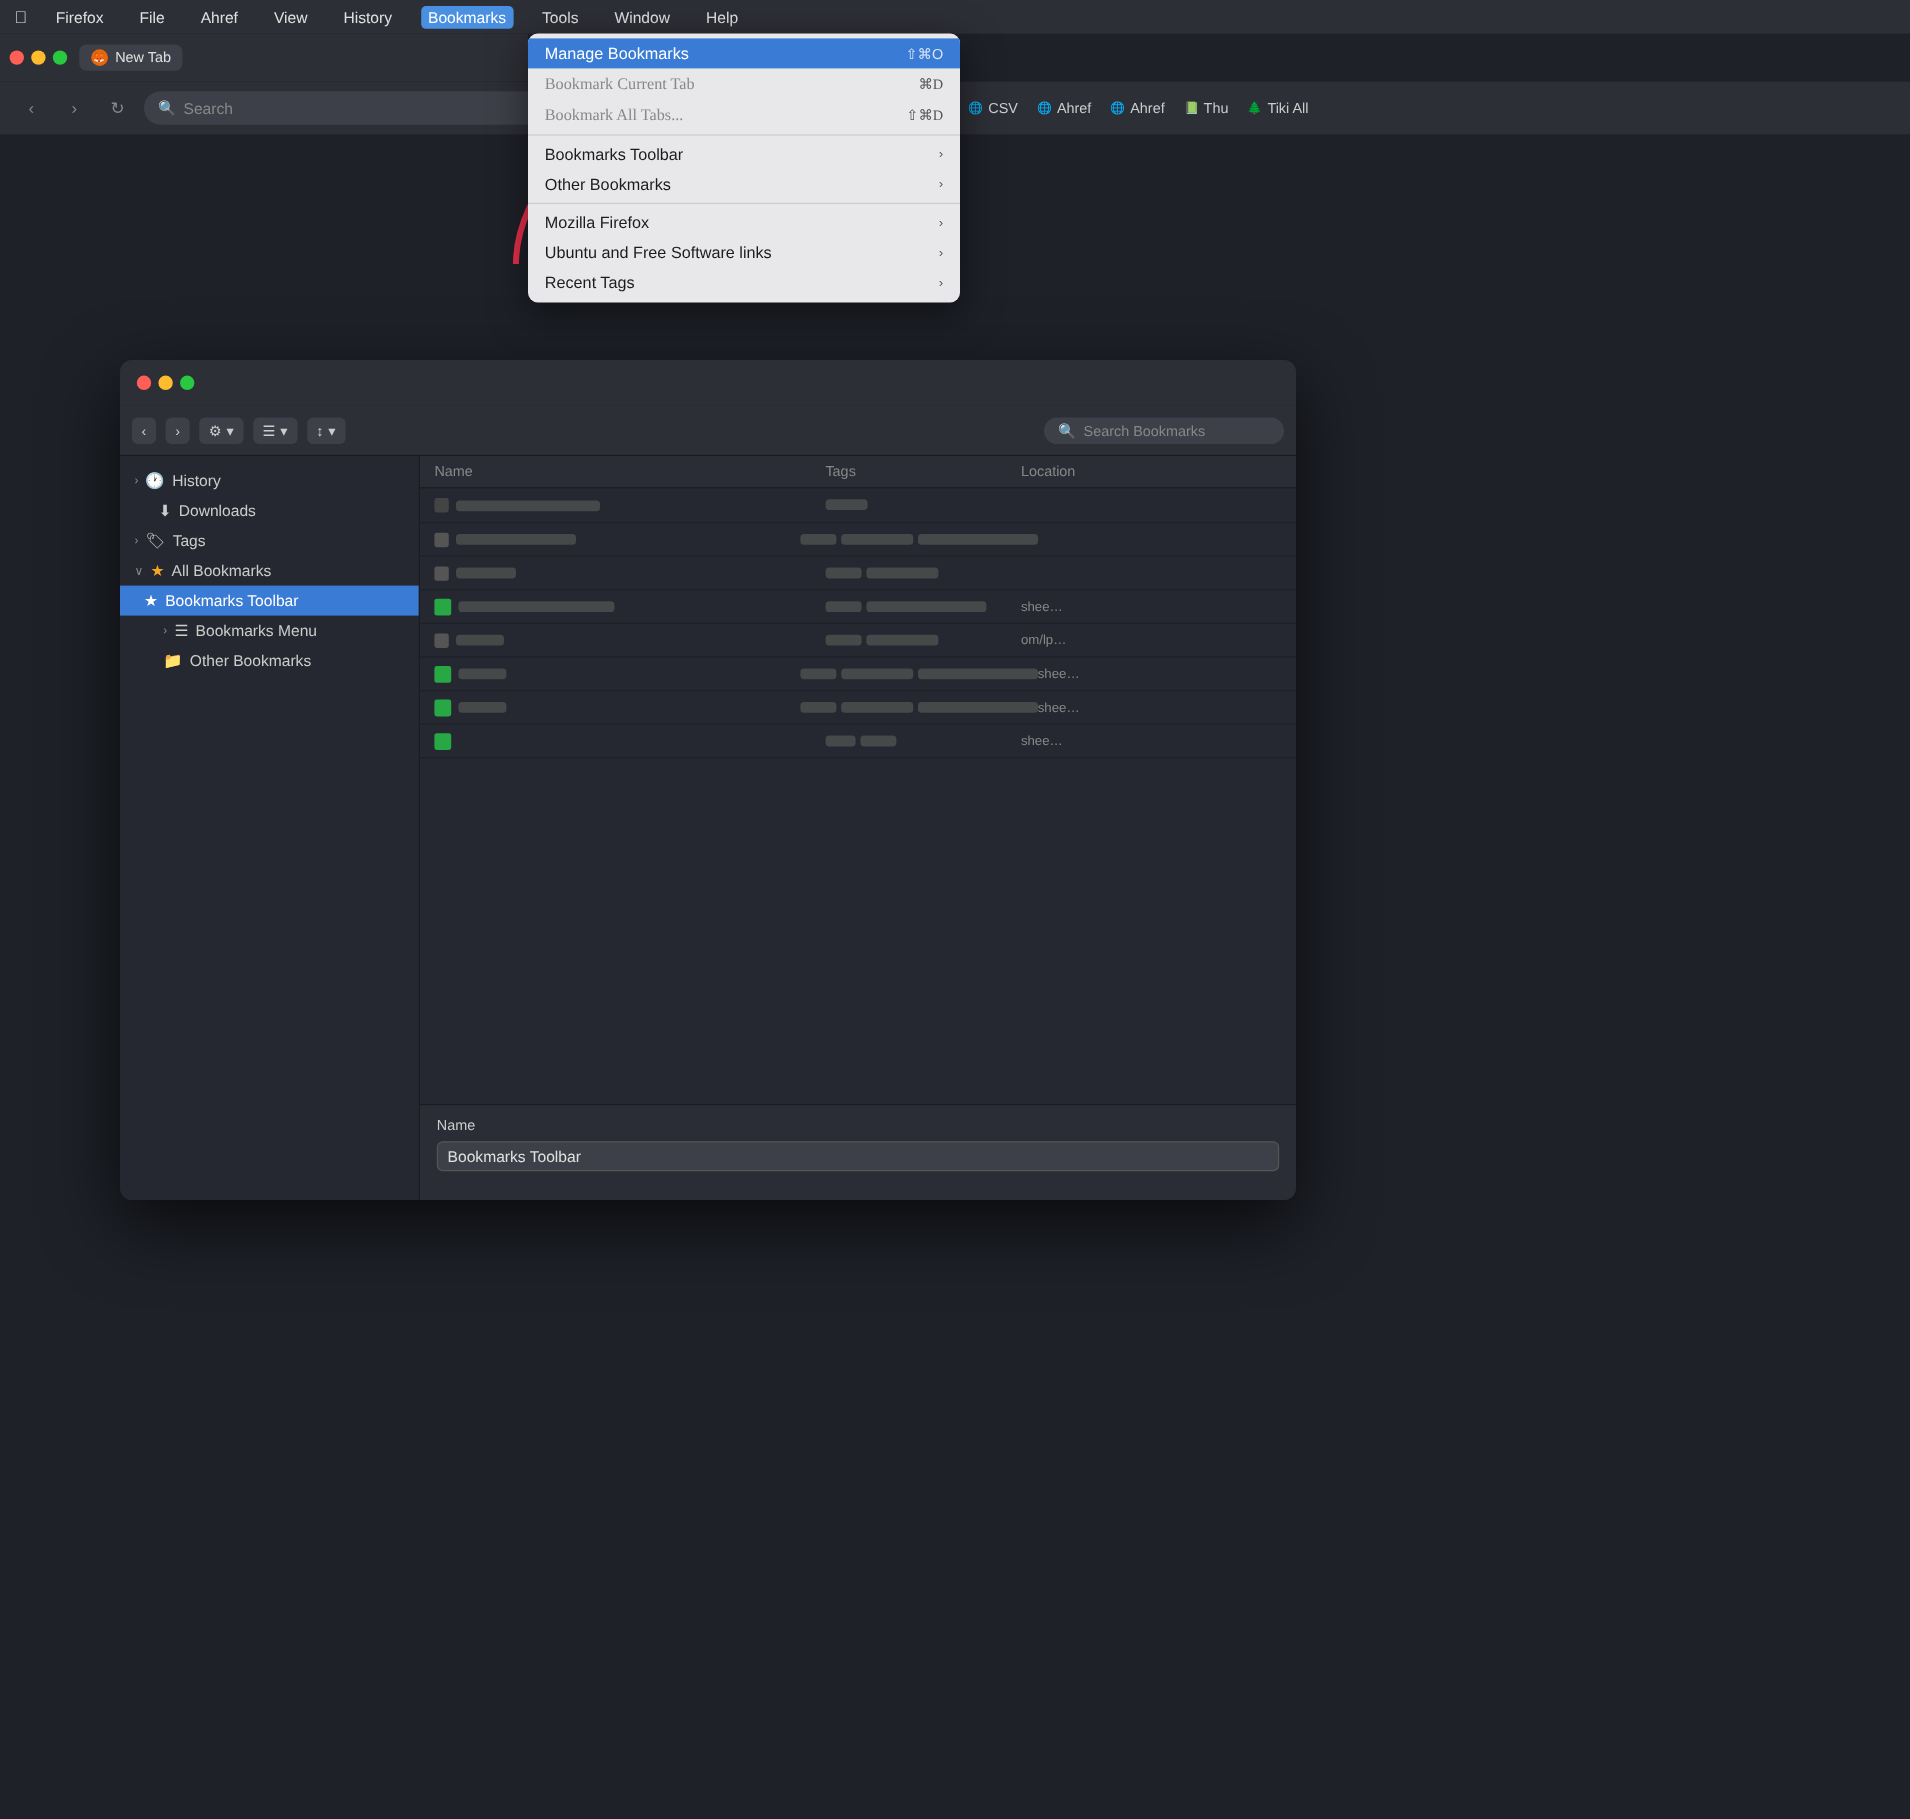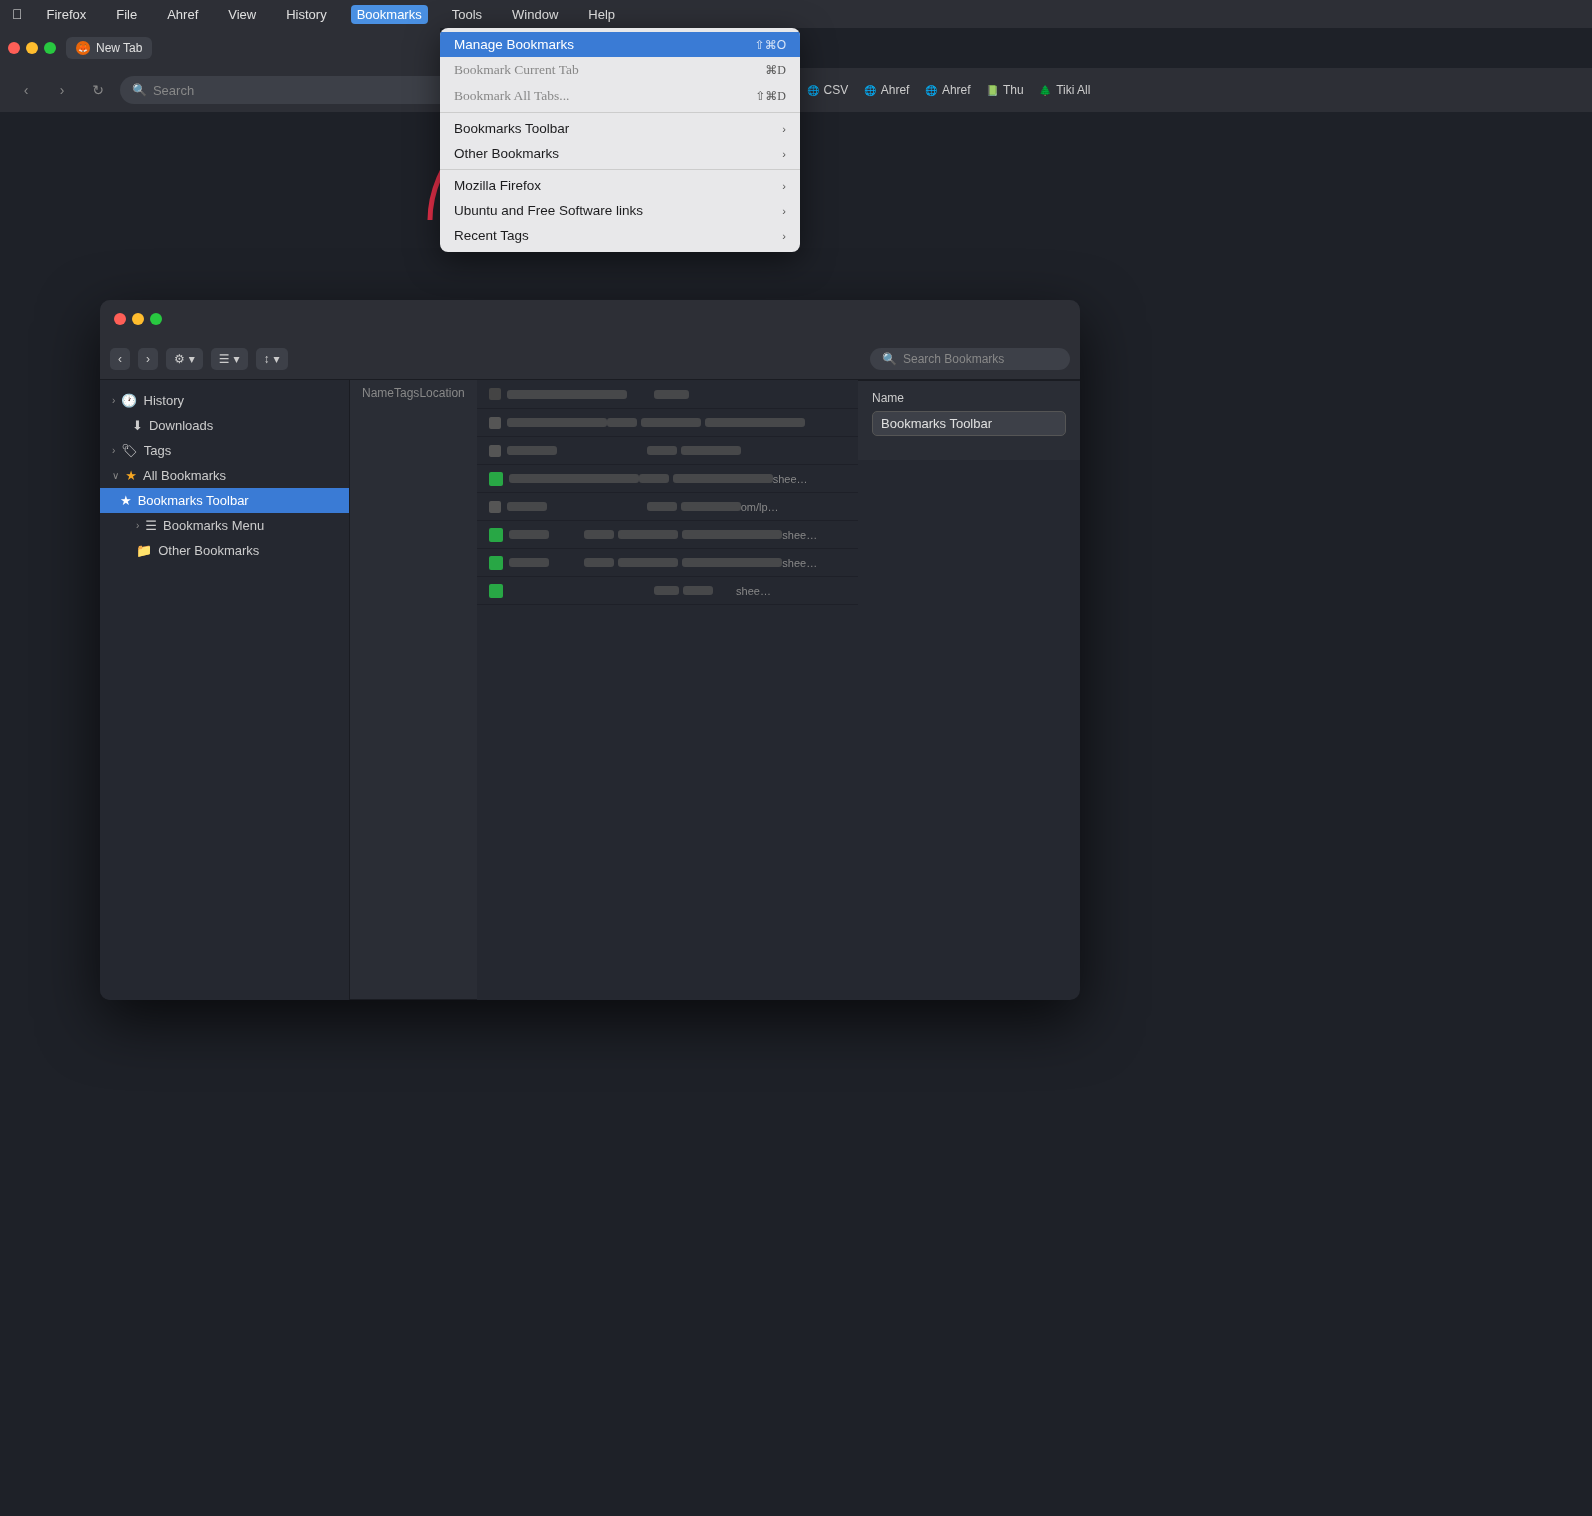--- a/index.html
+++ b/index.html
@@ -271,21 +271,21 @@
     .sidebar-item .expand-arrow { color: #888; font-size: 10px; }
     .sidebar-item .icon { font-size: 13px; }
     .sidebar-sub {
       padding-left: 20px;
     }
 
     
     .bm-main {
       flex: 1;
       display: flex;
-      flex-direction: row;
+      flex-direction: column;
       overflow: hidden;
     }
     .bm-table-header {
       display: flex;
       padding: 6px 12px;
       border-bottom: 1px solid #1a1c22;
       background: #2a2d35;
     }
     .bm-col-name { flex: 3; font-size: 12px; color: #888; }
     .bm-col-tags { flex: 1.5; font-size: 12px; color: #888; }

